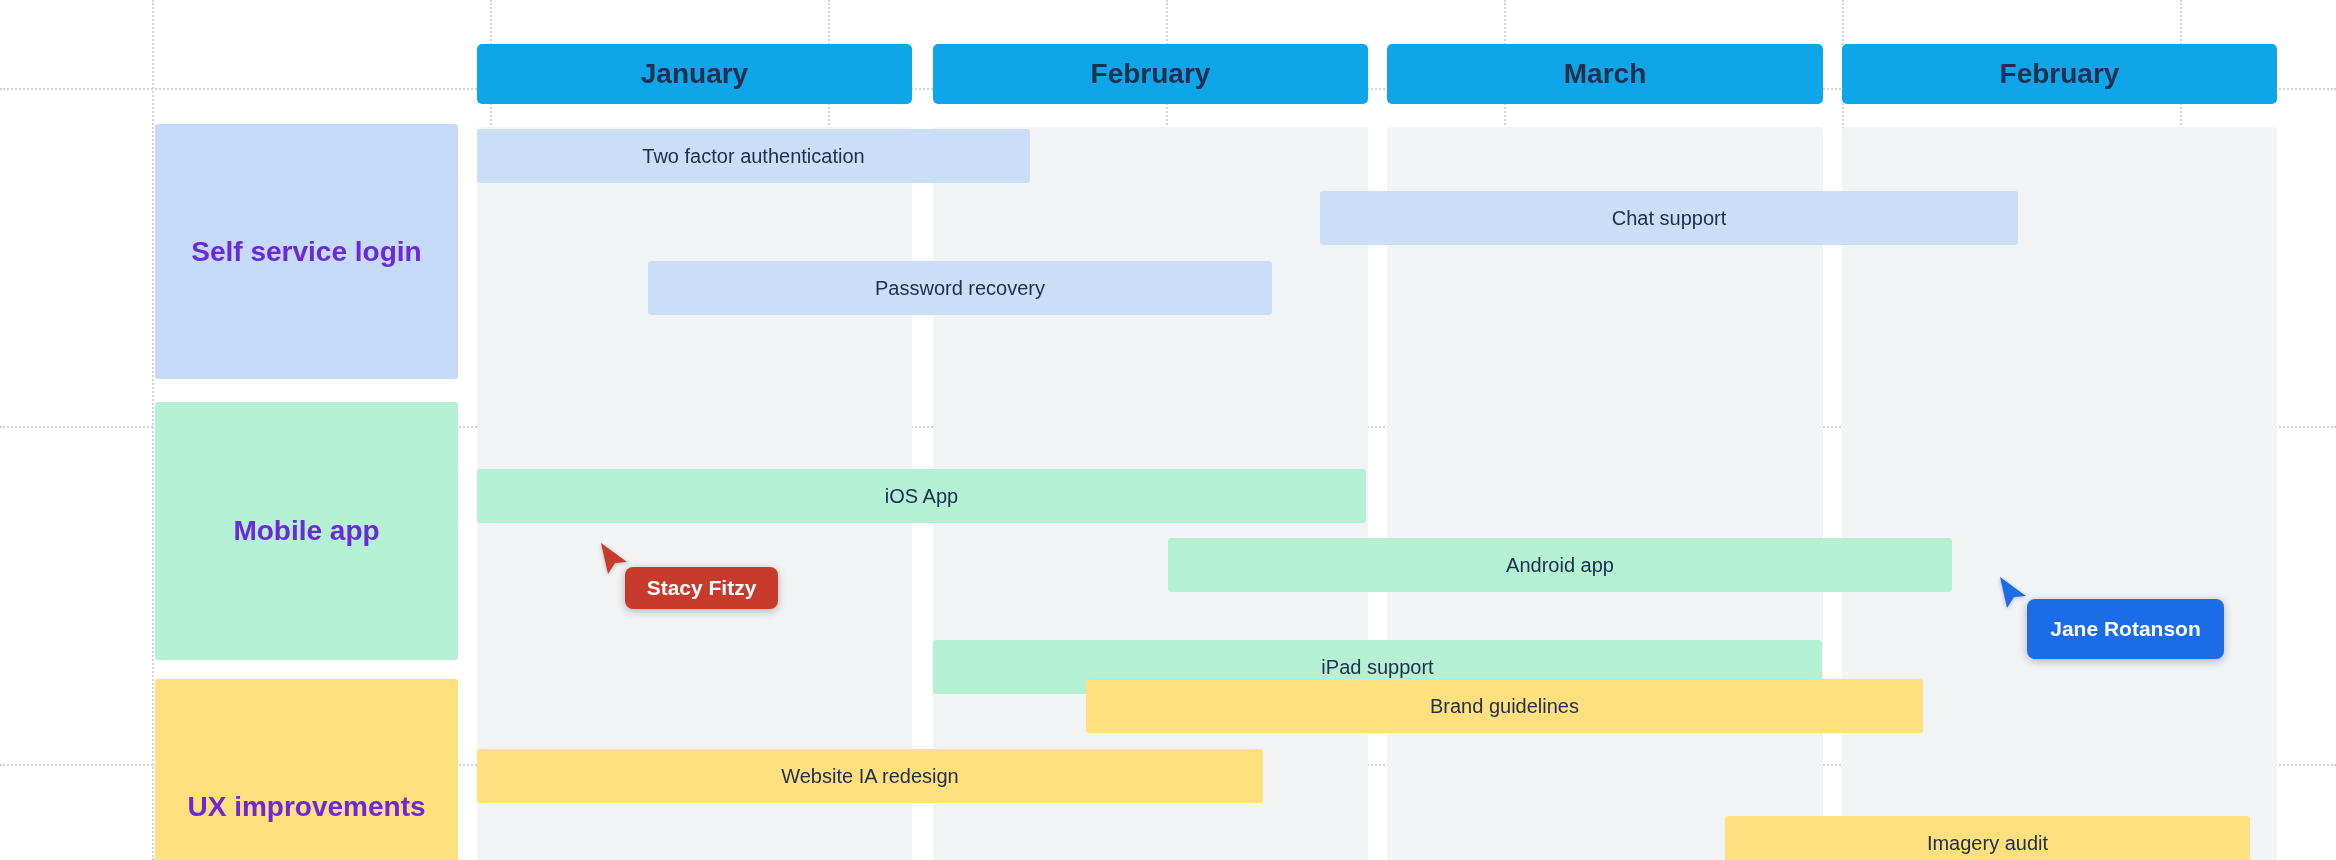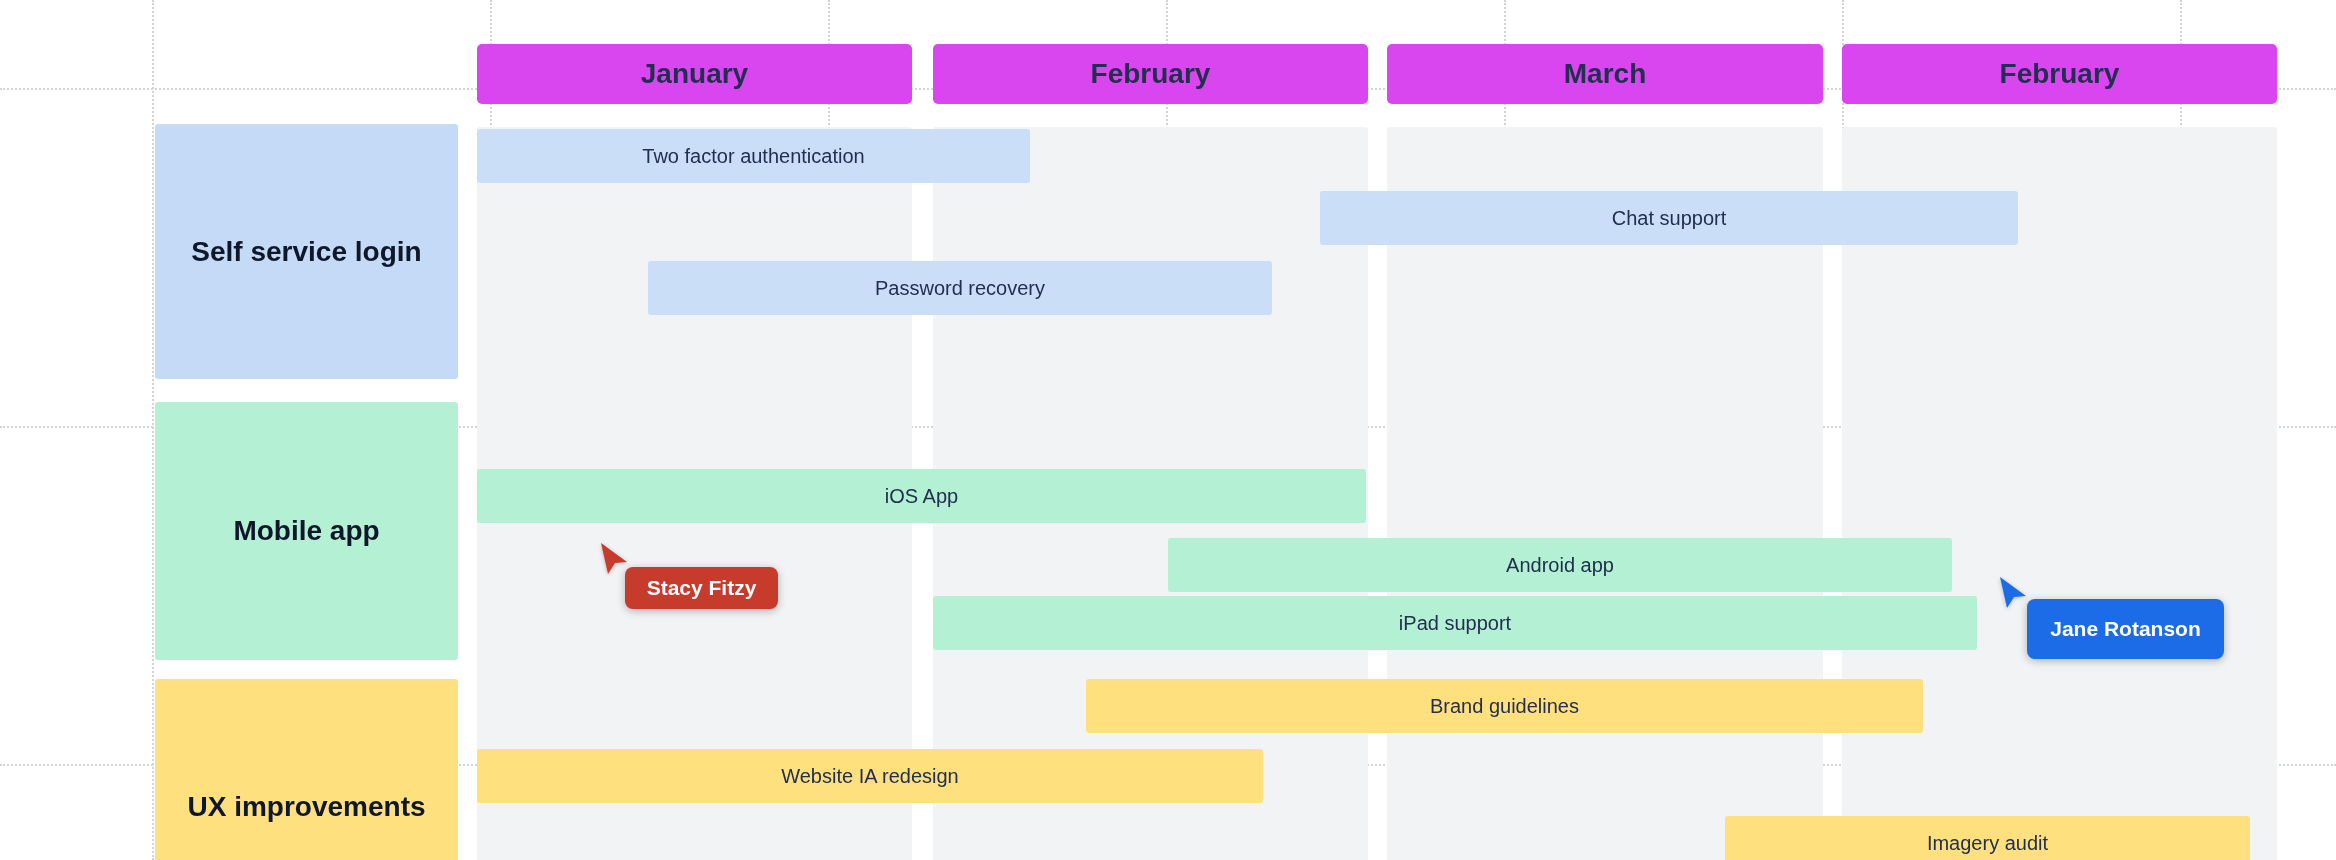--- a/index.html
+++ b/index.html
@@ -21,38 +21,38 @@
     border-left: 2px dotted #d2d3d5; z-index: 0;
   }
   .grid-h {
     position: absolute; left: 0; width: 2336px; height: 0;
     border-top: 2px dotted #d2d3d5; z-index: 0;
   }
 
   
   .month-header {
     position: absolute; top: 44px; height: 60px;
-    background: #d946ef; border-radius: 5px;
+    background: #0ea5e9; border-radius: 5px;
     display: flex; align-items: center; justify-content: center;
     font-size: 28px; font-weight: 700; color: #22304f;
     z-index: 2;
   }
 
   
   .month-column {
     position: absolute; top: 127px; height: 733px;
     background: #f2f3f5; border-radius: 3px 3px 0 0;
     z-index: 1;
   }
 
   
   .section-box {
     position: absolute; left: 155px; width: 303px;
     display: flex; align-items: center; justify-content: center;
-    text-align: center; font-size: 28px; font-weight: 700; color: #0f172a;
+    text-align: center; font-size: 28px; font-weight: 700; color: #6d28d9;
     line-height: 1.35; border-radius: 3px; z-index: 2;
     padding: 0 24px; box-sizing: border-box;
   }
   .section-blue   { background: #c4daf7; top: 124px; height: 255px; }
   .section-green  { background: #b4f0d3; top: 402px; height: 258px; }
   .section-yellow { background: #ffe07e; top: 679px; height: 255px; }
 
   
   .task-bar {
     position: absolute; height: 54px; border-radius: 3px;
@@ -106,21 +106,21 @@
   <div class="section-box section-blue">Self service login</div>
   <div class="section-box section-green">Mobile app</div>
   <div class="section-box section-yellow">UX improvements</div>
 
   <div class="task-bar bar-blue" style="left:477px;  top:129px; width:553px">Two factor authentication</div>
   <div class="task-bar bar-blue" style="left:1320px; top:191px; width:698px">Chat support</div>
   <div class="task-bar bar-blue" style="left:648px;  top:261px; width:624px">Password recovery</div>
 
   <div class="task-bar bar-green" style="left:477px;  top:469px; width:889px">iOS App</div>
   <div class="task-bar bar-green" style="left:1168px; top:538px; width:784px">Android app</div>
-  <div class="task-bar bar-green" style="left:933px;  top:596px; width:1044px">iPad support</div>
+  <div class="task-bar bar-green" style="left:933px;  top:640px; width:889px">iPad support</div>
 
   <div class="task-bar bar-yellow" style="left:477px;  top:749px; width:786px">Website IA redesign</div>
   <div class="task-bar bar-yellow" style="left:1086px; top:679px; width:837px">Brand guidelines</div>
   <div class="task-bar bar-yellow" style="left:1725px; top:816px; width:525px">Imagery audit</div>
 
   <div class="cursor" style="left:600px; top:542px">
     <svg class="cursor-pointer" width="30" height="34" viewBox="0 0 30 34">
       <polygon points="1,1 27,20 15,21 8,32" fill="#c63b2c"></polygon>
     </svg>
   </div>

